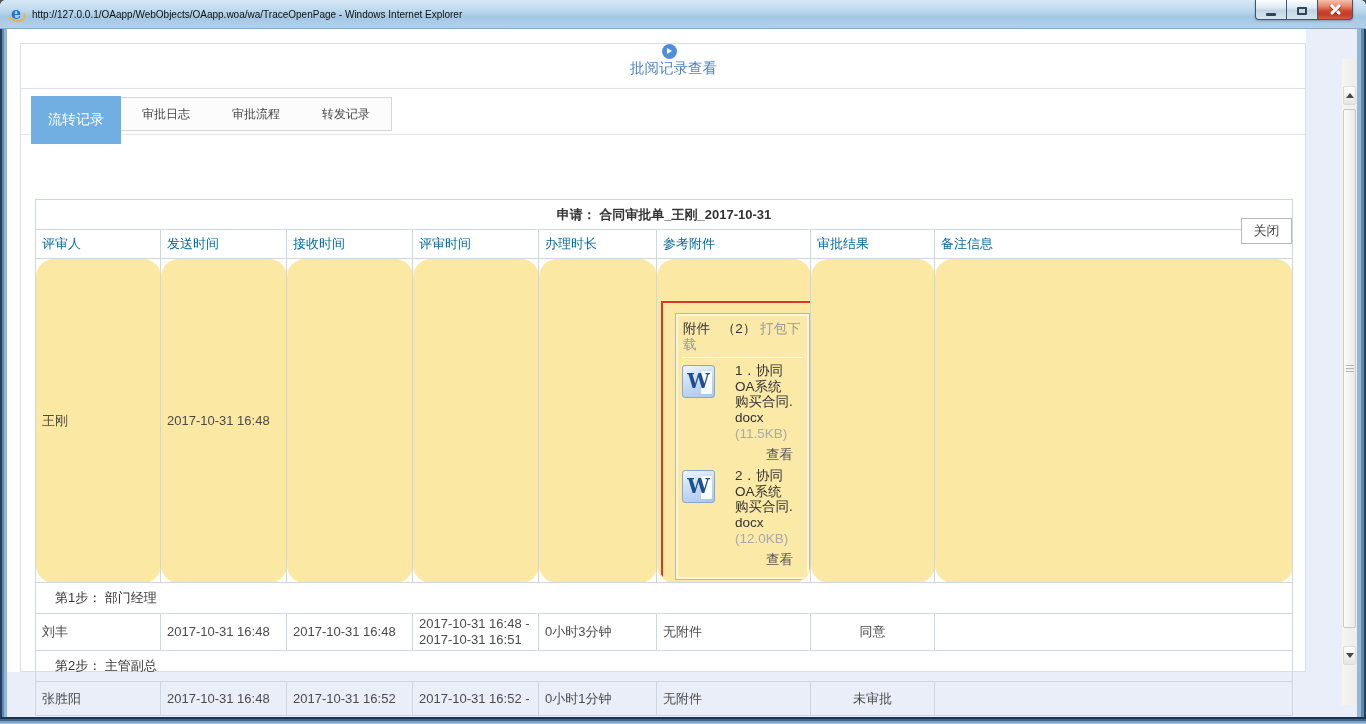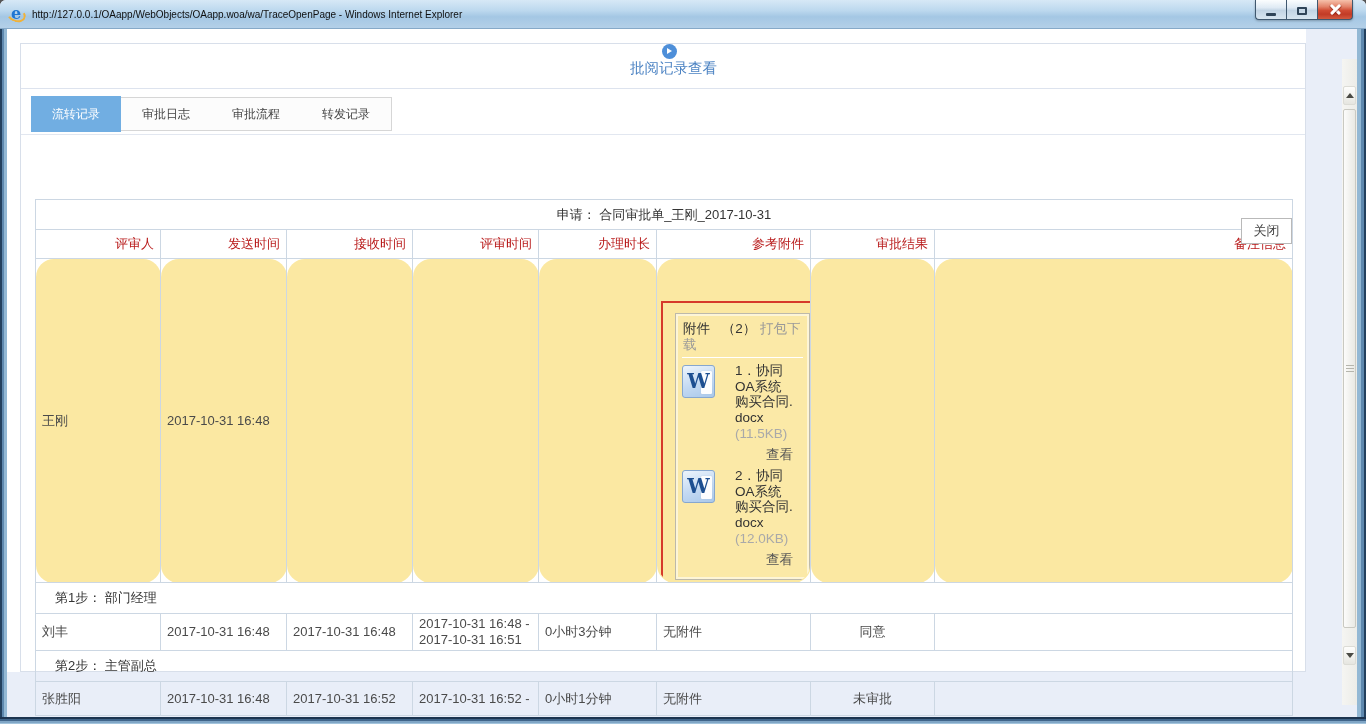--- a/index.html
+++ b/index.html
@@ -45,35 +45,35 @@
 
   
   .panel{position:absolute;left:13px;top:14px;width:1286px;height:629px;border:1px solid #d8dfea;background:#fff;}
   .panel-header{height:45px;border-bottom:1px solid #dde3ee;display:flex;align-items:center;padding-left:21px;flex-direction:column;}
   .hdr-icon{width:15px;height:15px;border-radius:50%;background:#4e8fd9;position:relative;margin-right:9px;flex:none;}
   .hdr-icon i{position:absolute;left:5.5px;top:4px;width:0;height:0;
     border-left:5px solid #fff;border-top:3.5px solid transparent;border-bottom:3.5px solid transparent;}
   .hdr-title{color:#4c83c3;font-size:14.5px;}
 
   .tabs-row{height:46px;border-bottom:1px solid #e2e7f0;display:flex;align-items:flex-start;padding:7px 0 0 10px;}
-  .tab-active{width:90px;height:36px;background:#71aee2;color:#fff;font-size:12px;
+  .tab-active{width:90px;height:48px;background:#71aee2;color:#fff;font-size:14px;
     display:flex;align-items:center;justify-content:center;cursor:default;}
   .tabbar{display:flex;height:34px;margin-top:1px;border:1px solid #d6d6d6;border-left:none;background:#fcfcfc;}
   .tabbar .tab{width:90px;display:flex;align-items:center;justify-content:center;font-size:12px;color:#444;}
 
   .panel-body{position:relative;}
   .close-btn{position:absolute;top:19px;right:13px;width:51px;height:26px;background:#fff;
     border:1px solid #b9b9b9;font-size:13px;color:#444;font-family:inherit;}
 
   
   table.main{border-collapse:collapse;table-layout:fixed;width:1258px;margin:64px 0 0 14px;}
   table.main td,table.main th{border:1px solid #ccd7e3;font-size:13px;color:#4a4a4a;
     font-weight:normal;padding:2px 6px;overflow:hidden;}
-  tr.title-row td{height:30px;text-align:center;font-weight:normal;color:#333;}
-  tr.head-row th{height:29px;text-align:right;color:#b91c1c;}
+  tr.title-row td{height:30px;text-align:center;font-weight:bold;color:#333;}
+  tr.head-row th{height:29px;text-align:left;color:#0369a1;}
   tr.yellow-row td{background:#fbe8a2;height:282px;vertical-align:middle;border-radius:18px;}
   td.al{text-align:left;}
   td.ac{text-align:center;}
   td.pl10{padding-left:10px;}
   tr.section-row td{height:31px;font-weight:normal;color:#333;padding-left:19px;}
   tr.data-row td{height:34px;line-height:16px;}
 
   
   td.attach-cell{vertical-align:top;}
   .attach-wrap{position:relative;width:135px;margin:52px 0 0 12px;}

